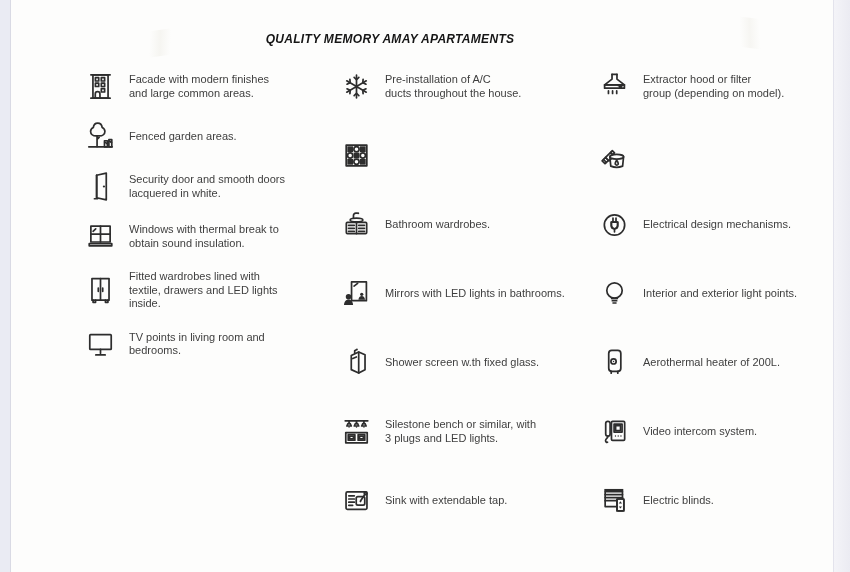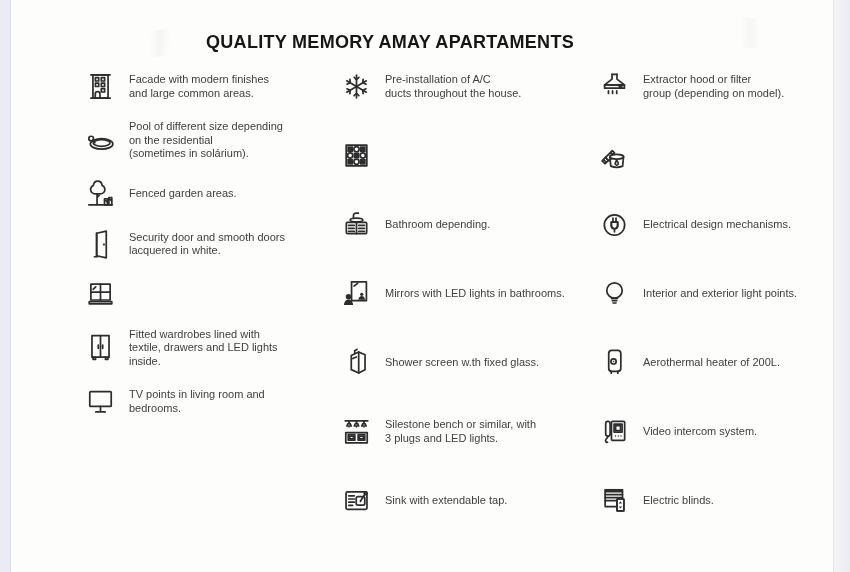--- a/index.html
+++ b/index.html
@@ -24,21 +24,21 @@
     transform:rotate(-8deg);
   }
   .crease-tr{
     left:690px;top:18px;width:120px;height:30px;
     background:linear-gradient(80deg,transparent 42%,#f2f1ec 50%,transparent 58%);
     transform:rotate(7deg);
   }
   .title{
     position:absolute;left:0;right:70px;top:32px;
     text-align:center;
-    font-size:18px;font-weight:700;
+    font-size:12px;font-weight:700;font-style:italic;
     letter-spacing:.3px;color:#161616;
   }
   .col{position:absolute;display:flex;flex-direction:column;}
   .col-1{left:80px;top:70px;width:246px;gap:17px;}
   .col-2{left:336px;top:70px;width:246px;gap:36px;}
   .col-3{left:594px;top:70px;width:240px;gap:36px;}
   .item{display:flex;align-items:center;min-height:32px;}
   .icon{
     width:40px;min-width:40px;display:flex;align-items:center;justify-content:center;
   }
@@ -76,33 +76,20 @@
         <rect x="8.3" y="9.6" width="2.4" height="2.4"></rect>
           <rect x="12.6" y="9.6" width="2.4" height="2.4"></rect>
         <rect x="12.6" y="13.6" width="2.4" height="2.4"></rect>
         <path d="M8.2 20.5v-3.1a1.7 1.7 0 0 1 3.4 0v3.1"></path>
       </svg>
     </span>
     <span class="label">Facade with modern finishes
 and large common areas.</span>
   </div>
 
-  <div class="item">
-    <span class="icon">
-      <svg viewBox="0 0 24 24">
-        <ellipse cx="12.8" cy="14.5" rx="8.2" ry="3.8"></ellipse>
-        <ellipse cx="12.8" cy="13.8" rx="6.1" ry="2.4"></ellipse>
-        <circle cx="5.2" cy="10.6" r="1.7"></circle>
-        <path d="M6.4 11.9c.8.5 1.3 1 1.5 1.7"></path>
-      </svg>
-    </span>
-    <span class="label">Pool of different size depending
-on the residential
-(sometimes in solárium).</span>
-  </div>
 
   <div class="item">
     <span class="icon">
       <svg viewBox="0 0 24 24">
         <path d="M8.9 11.6c-2.6 0-4.1-1.6-4.1-3.3 0-1.3.8-2.4 2-2.9C7 3.5 8.3 2.2 10 2.2s3 1.3 3.2 3.2c1.2.5 2 1.6 2 2.9 0 1.7-1.5 3.3-4.1 3.3z"></path>
         <path d="M9.5 11.6v7.7M9.5 14l1.5-1.3"></path>
         <path d="M3.5 19.5h17"></path>
         <rect x="14.9" y="15.1" width="2.1" height="4.4"></rect>
         <rect x="18.1" y="14.3" width="2.1" height="5.2"></rect>
         <path d="M15.1 16.1l1.7 1.1M18.3 15.3l1.7 1.1"></path>
@@ -126,20 +113,22 @@
 
   <div class="item">
     <span class="icon">
       <svg viewBox="0 0 24 24">
         <rect x="5" y="4.5" width="14" height="11.5"></rect>
         <path d="M12 4.5v11.5M5 10.2h14"></path>
         <path d="M6.6 8.2l1.9-1.7"></path>
         <rect x="3.8" y="17.2" width="16.4" height="1.6"></rect>
       </svg>
     </span>
+    <span class="label">Windows with thermal break to
+obtain sound insulation.</span>
   </div>
 
   <div class="item">
     <span class="icon">
       <svg viewBox="0 0 24 24">
         <rect x="5.8" y="3.3" width="12.4" height="15.7"></rect>
         <path d="M12 3.3v15.7"></path>
         <path d="M10.4 10.2v2.4M13.6 10.2v2.4"></path>
         <path d="M6.6 19v1.6h1.8V19M15.6 19v1.6h1.8V19"></path>
       </svg>
@@ -200,21 +189,21 @@
     <span class="icon">
       <svg viewBox="0 0 24 24">
         <path d="M9.8 7V5.5c0-1 .7-1.7 1.7-1.7h.9"></path>
         <circle class="f" cx="13.2" cy="3.8" r=".8"></circle>
         <ellipse cx="12" cy="8.7" rx="4.6" ry="1.4"></ellipse>
         <rect x="4.6" y="10.4" width="14.8" height="8.2" rx="0.8"></rect>
         <path d="M12 10.4v8.2"></path>
         <path d="M6.2 12.6h4.2M6.2 14.8h4.2M6.2 17h4.2M13.6 12.6h4.2M13.6 14.8h4.2M13.6 17h4.2"></path>
       </svg>
     </span>
-    <span class="label">Bathroom depending.</span>
+    <span class="label">Bathroom wardrobes.</span>
   </div>
 
   <div class="item">
     <span class="icon">
       <svg viewBox="0 0 24 24">
         <rect x="8.4" y="3.6" width="10.8" height="13.6"></rect>
         <path d="M10.2 6.6l2.6-2"></path>
         <circle class="f" cx="15.8" cy="12.6" r="1.2"></circle>
         <path class="f" d="M13.4 16.6c.1-1.7 1.1-2.7 2.4-2.7s2.3 1 2.4 2.7z"></path>
         <circle class="f" cx="6.2" cy="14.4" r="2"></circle>

